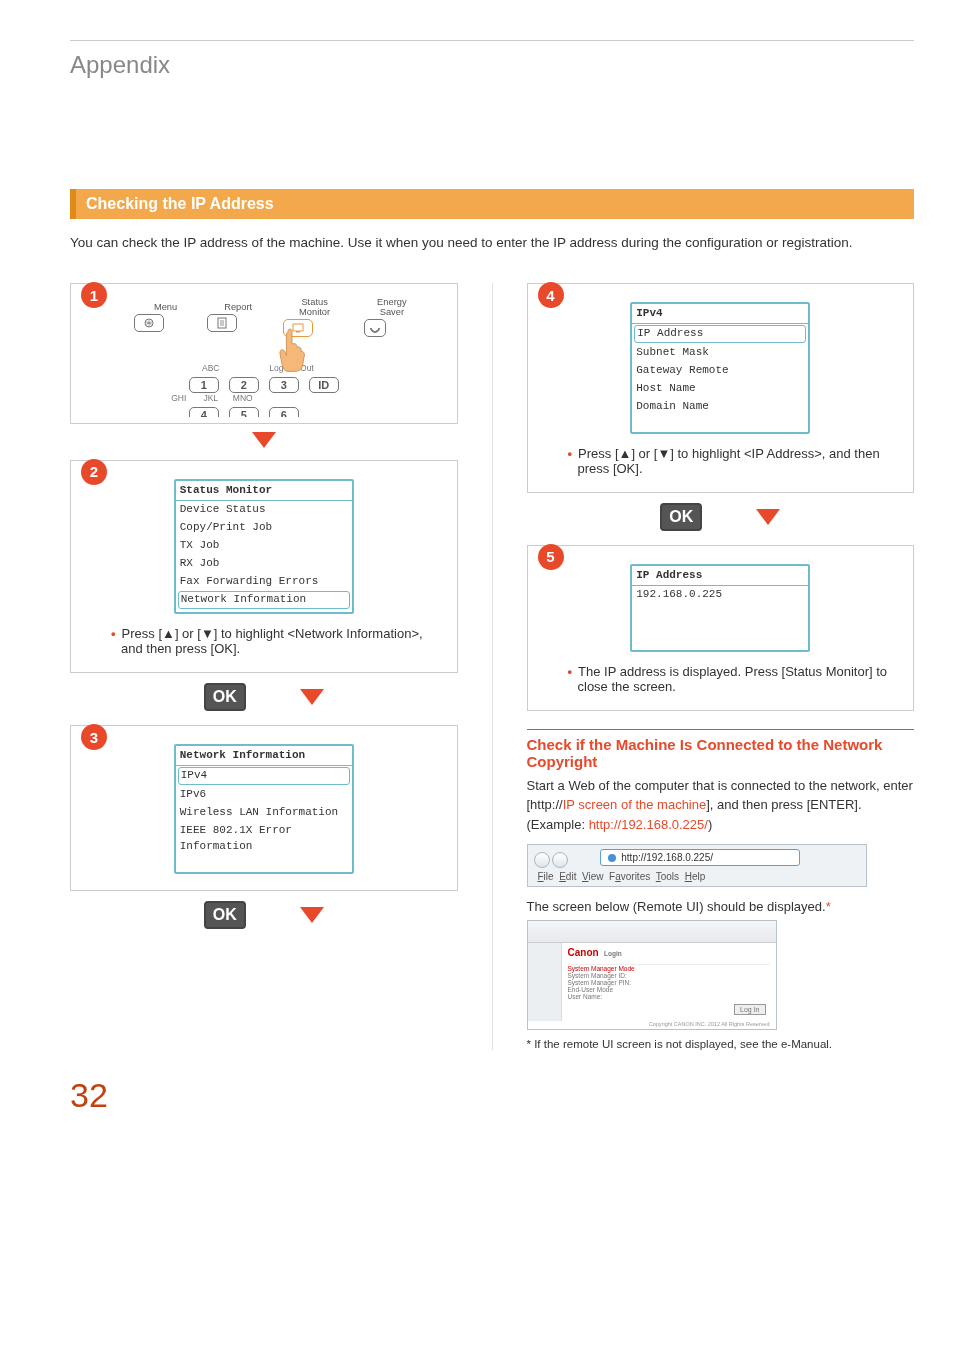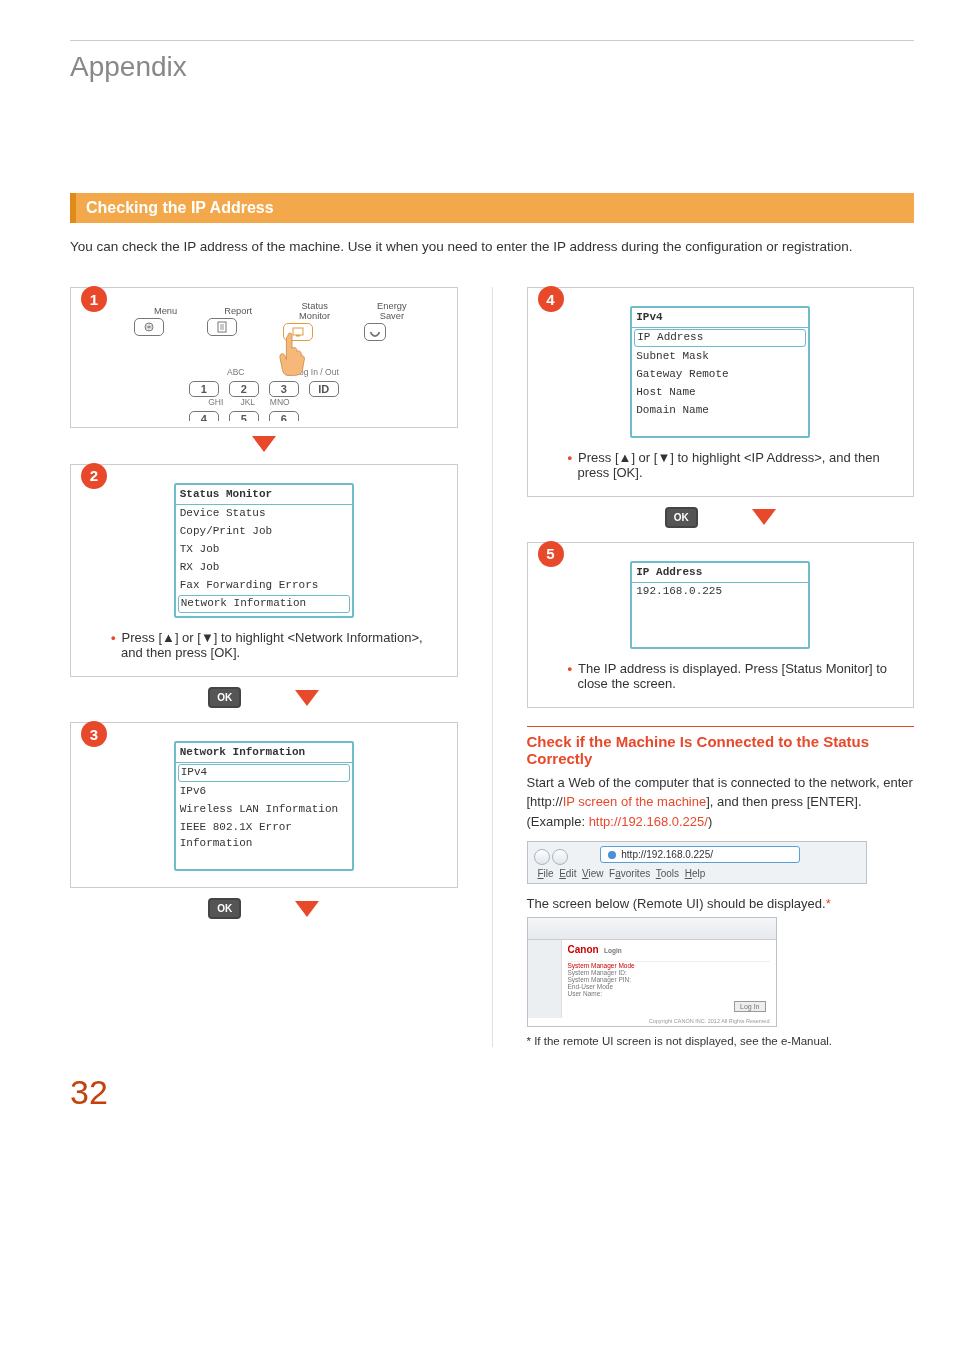--- a/index.html
+++ b/index.html
@@ -1,51 +1,51 @@
 <!DOCTYPE html>
 <html><head>
 <meta charset="utf-8">
 <style>
   * { box-sizing: border-box; margin: 0; padding: 0; }
   body { font-family: Arial, Helvetica, sans-serif; font-size: 13px; color: #333; background: #fff; width: 954px; margin: 0 auto; position: relative; }
   .page { padding: 40px 40px 20px 70px; }
   .rule { border-top: 1px solid #ccc; margin-bottom: 10px; }
-  .page-title { font-size: 28px; color: #888; font-weight: normal; margin-bottom: 110px; }
+  .page-title { font-size: 24px; color: #888; font-weight: normal; margin-bottom: 110px; }
   .section-bar { background: #f3a94b; color: #fff; font-size: 16px; font-weight: bold; padding: 6px 10px; border-left: 6px solid #e08a1a; margin-bottom: 14px; }
   .intro { font-size: 13.5px; line-height: 1.5; margin-bottom: 30px; }
   .columns { display: flex; gap: 20px; }
   .col-left { flex: 1 1 0; padding-right: 14px; }
   .col-sep { width: 1px; background: #e0e0e0; }
   .col-right { flex: 1 1 0; padding-left: 14px; }
   .step-box { border: 1px solid #ccc; padding: 14px 14px 16px 14px; margin-bottom: 8px; position: relative; }
   .step-num { position: absolute; top: -2px; left: 10px; width: 26px; height: 26px; border-radius: 50%; background: #e8492b; color: #fff; font-weight: bold; display: flex; align-items: center; justify-content: center; font-size: 15px; }
   .step-note { font-size: 13px; margin-top: 12px; padding-left: 36px; text-indent: -10px; }
   .step-note::before { content: "•"; color: #e8492b; margin-right: 6px; font-weight: bold; }
   .ok-row { display: flex; align-items: center; justify-content: center; gap: 54px; margin: 10px 0 14px 0; }
-  .ok-btn { background: #555; color: #fff; font-size: 10px; padding: 3px 7px; border: 2px solid #444; border-radius: 4px; font-weight: bold; }
+  .ok-btn { background: #555; color: #fff; font-size: 16px; padding: 3px 7px; border: 2px solid #444; border-radius: 4px; font-weight: bold; }
   .tri-down { width: 0; height: 0; border-left: 12px solid transparent; border-right: 12px solid transparent; border-top: 16px solid #e8492b; }
   .tri-center { display: flex; justify-content: center; margin: 6px 0 12px 0; }
   .lcd { border: 2px solid #6fbccb; border-radius: 2px; background: #fff; width: 180px; margin: 4px auto 0 auto; font-family: "Courier New", monospace; font-size: 11px; line-height: 1.45; padding: 2px 0; }
   .lcd-title { font-weight: bold; padding: 0 4px 1px 4px; border-bottom: 1px solid #6fbccb; }
   .lcd-row { padding: 1px 4px; }
   .lcd-row.sel { border: 1px solid #6fbccb; border-radius: 3px; margin: 1px 2px; padding: 0 2px; }
   .lcd-big { height: 88px; }
 
   
   .panel { width: 200px; margin: 0 auto; font-size: 9px; color: #555; position: relative; }
   .panel-row { display: flex; gap: 14px; align-items: center; }
   .pl { display: flex; flex-direction: column; align-items: center; gap: 2px; }
   .pl-lbl { font-size: 9.3px; line-height: 1; margin-left: 33px; }
   .p-btn-sq { width: 30px; height: 18px; border: 1.2px solid #777; border-radius: 5px; display:flex;align-items:center;justify-content:center; font-size:10px;}
   .p-cres { width: 16px; height: 16px; border: 2px solid #777; border-radius: 50%; border-left-color: transparent; border-top-color: transparent; transform: rotate(45deg); }
   .finger { position: absolute; top: 26px; left: 108px; }
   .finger svg { width: 40px; height: 50px; }
   .key-row { display:flex; gap:10px; justify-content:center; margin-top:4px;}
   .key { width:30px; height:16px; border:1.2px solid #777; border-radius:5px; display:flex;align-items:center;justify-content:center; font-size:11px; font-weight:bold;}
-  .sub-row { display:flex; gap:2px; justify-content:center; font-size:8.5px; color:#777;}
+  .sub-row { display:flex; gap:2px; justify-content:flex-start; font-size:8.5px; color:#777;}
   .sub-row span{width:30px; text-align:center;}
 
   .subhead { color: #e8492b; font-size: 15px; margin: 18px 0 6px 0; border-top: 1px solid #e8492b; padding-top: 6px; }
   .subtext { font-size: 13px; line-height: 1.5; }
   .linkish { color: #e8492b; }
 
   .addr-bar-img { border:1px solid #b8c2cc; background:#eef2f5; padding:4px 6px; font-size:10px; margin-top:10px; width: 340px;}
   .addr-url-box { display:inline-flex; align-items:center; gap:4px; border:1.5px solid #5aa0d8; border-radius:3px; background:#fff; padding:2px 6px; font-size:10px; margin-left:28px; width: 200px;}
   .addr-nav-btn{display:inline-block;width:16px;height:16px;border:1px solid #aab5c0;border-radius:50%;background:linear-gradient(#fff,#dfe6ec);vertical-align:middle;margin-right:2px;}
   .addr-menu { font-size:10px; color:#555; margin-top:3px; padding-left:4px;}
@@ -220,21 +220,21 @@
 
       <div class="step-box">
         <div class="step-num">5</div>
         <div class="lcd lcd-big">
           <div class="lcd-title">IP Address</div>
           <div class="lcd-row">192.168.0.225</div>
         </div>
         <div class="step-note">The IP address is displayed. Press [Status Monitor] to close the screen.</div>
       </div>
 
-      <h3 class="subhead">Check if the Machine Is Connected to the Status Correctly</h3>
+      <h3 class="subhead">Check if the Machine Is Connected to the Network Copyright</h3>
       <p class="subtext">
         <span>Start a Web of the computer that is connected to the network, enter [http://</span><span class="linkish">IP screen of the machine</span><span>], and then press [ENTER]. (Example: </span><span class="linkish">http://192.168.0.225/</span><span>)</span>
       </p>
 
       <div class="addr-bar-img">
         <span class="addr-nav-btn"></span><span class="addr-nav-btn"></span>
         <span class="addr-url-box">
           <svg width="10" height="10">
               <circle cx="5" cy="5" r="4" fill="#4a90d9"></circle>
             </svg>

